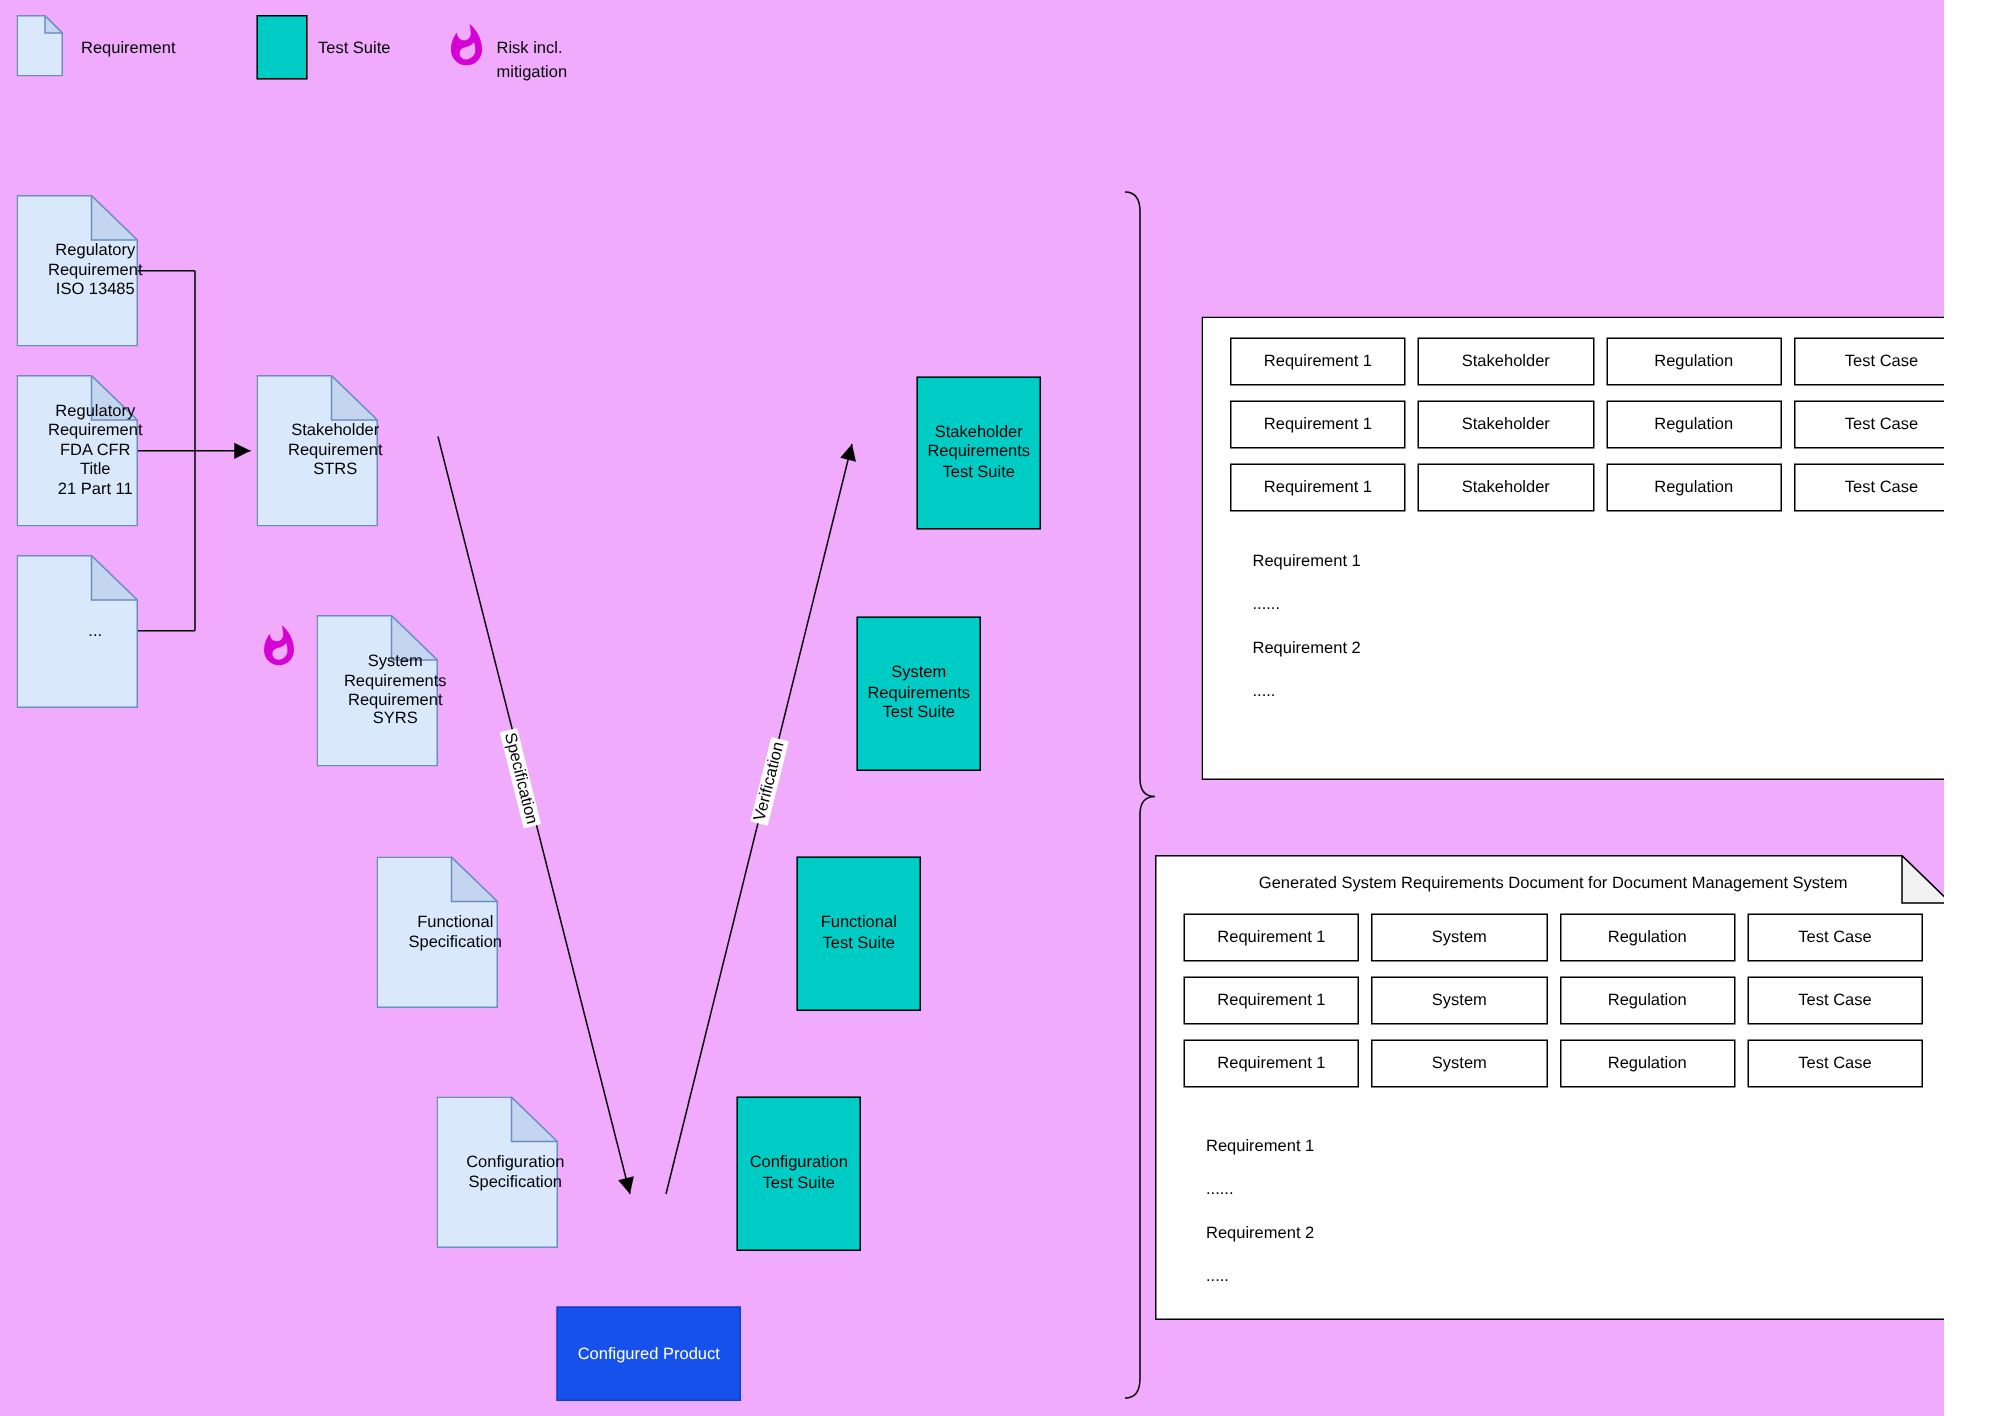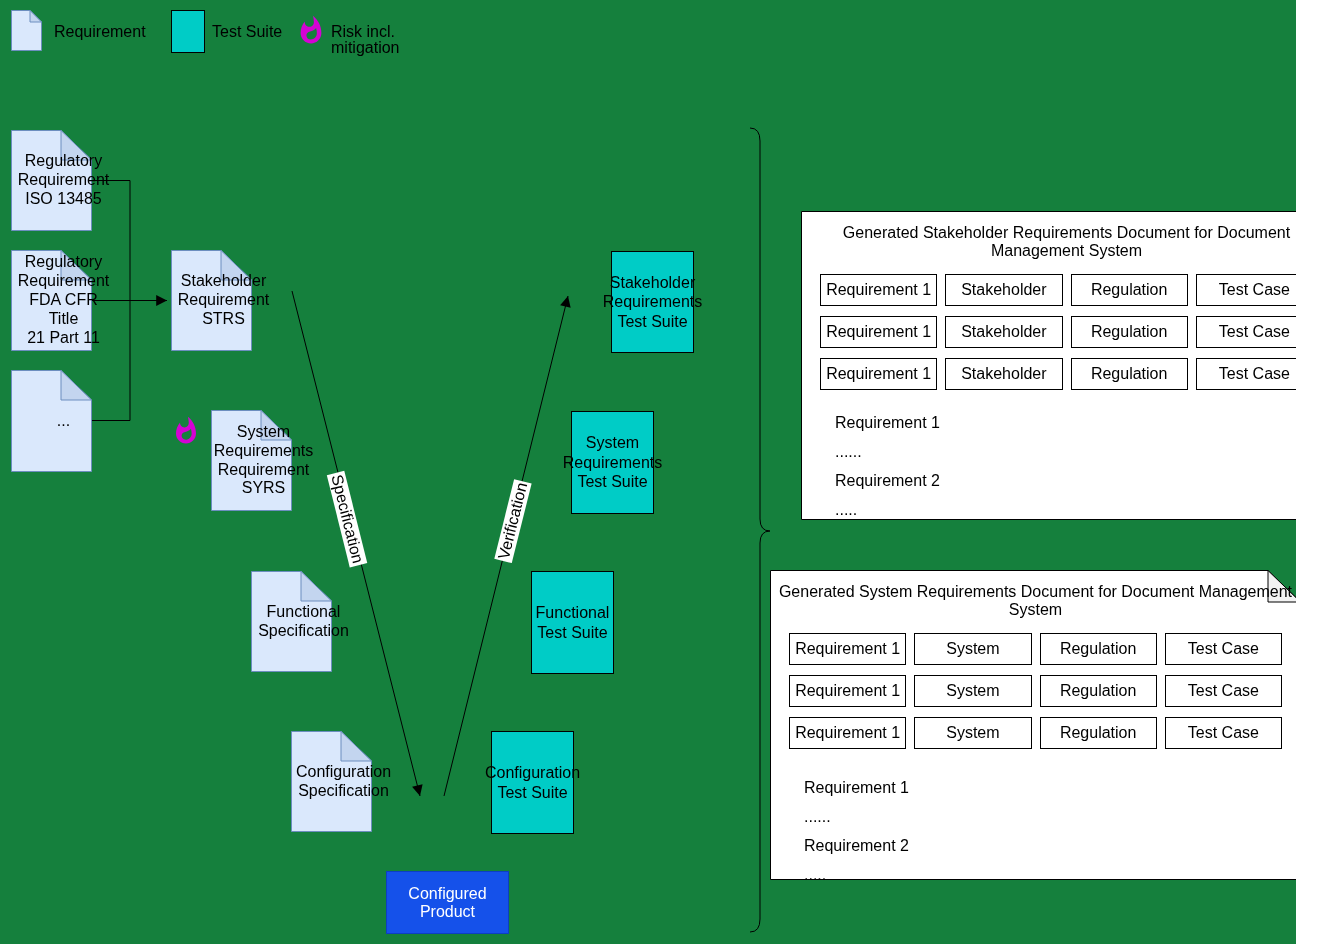--- a/index.html
+++ b/index.html
@@ -1,19 +1,19 @@
 <!DOCTYPE html>
 <html><head>
 <meta charset="utf-8">
 <style>
   html,body { margin:0; padding:0; background:#fff; }
   .canvas {
-    position:relative; width:1296px; height:944px; background:#15803d;
+    position:relative; width:1296px; height:944px; background:#f0abfc;
     font-family:"Liberation Sans", sans-serif; color:#000; overflow:hidden;
-    font-size:16px;
+    font-size:11px;
   }
   .abs { position:absolute; }
   svg.layer { position:absolute; left:0; top:0; pointer-events:none; }
 
   
   .doc { position:absolute; display:flex; align-items:center; justify-content:center;
          text-align:center; }
   .doc svg.shape { position:absolute; left:0; top:0; }
   .doc .lbl { position:relative; white-space:pre-line; line-height:1.18; padding:0 2px;margin-left:24px; }
 
@@ -170,31 +170,30 @@
   </div>
   <div class="tsuite" style="left:531px; top:571px; width:81px; height:101px;">
     <div class="lbl">Functional
 Test Suite</div>
   </div>
   <div class="tsuite" style="left:491px; top:731px; width:81px; height:101px;">
     <div class="lbl">Configuration
 Test Suite</div>
   </div>
 
-  <div class="product" style="left:386px; top:871px; width:121px; height:61px;">
+  <div class="product" style="left:371px; top:871px; width:121px; height:61px;">
     <div class="lbl">Configured Product</div>
   </div>
 
   <div class="gdoc" style="left:801px; top:211px; width:531px; height:309px;">
     <svg class="shape" width="531" height="309" viewBox="0 0 531 309">
       <path d="M0.5,0.5 H498 L530.5,32 V308.5 H0.5 Z" fill="#ffffff" stroke="#000"></path>
       <path d="M498,0.5 L530.5,32 L498,32 Z" fill="#f2f2f2" stroke="#000"></path>
     </svg>
     <div class="inner">
-      <div class="gtitle">Generated Stakeholder Requirements Document for Document Management System</div>
       <div class="grows">
         <div class="grow">
           <div class="gcell">Requirement 1</div>
           <div class="gcell">Stakeholder</div>
           <div class="gcell">Regulation</div>
           <div class="gcell">Test Case</div>
         </div>
         <div class="grow">
           <div class="gcell">Requirement 1</div>
           <div class="gcell">Stakeholder</div>

